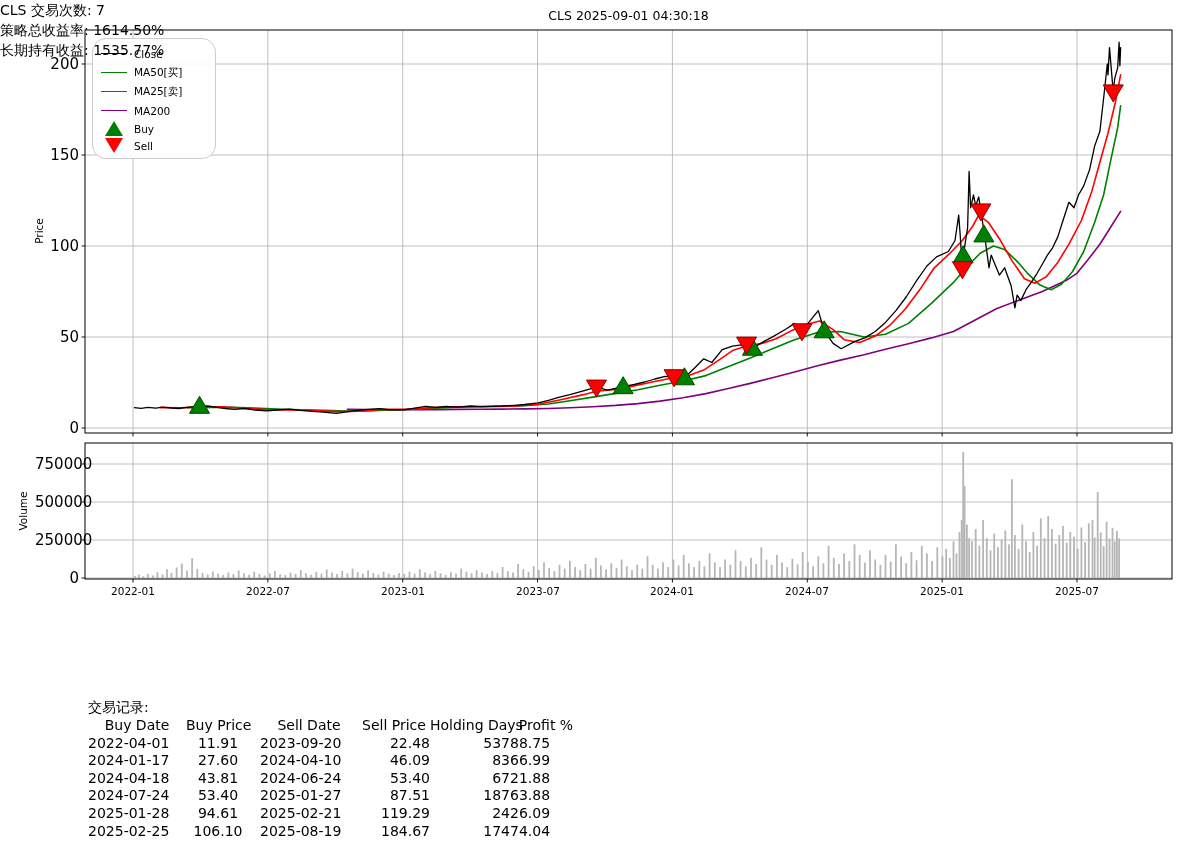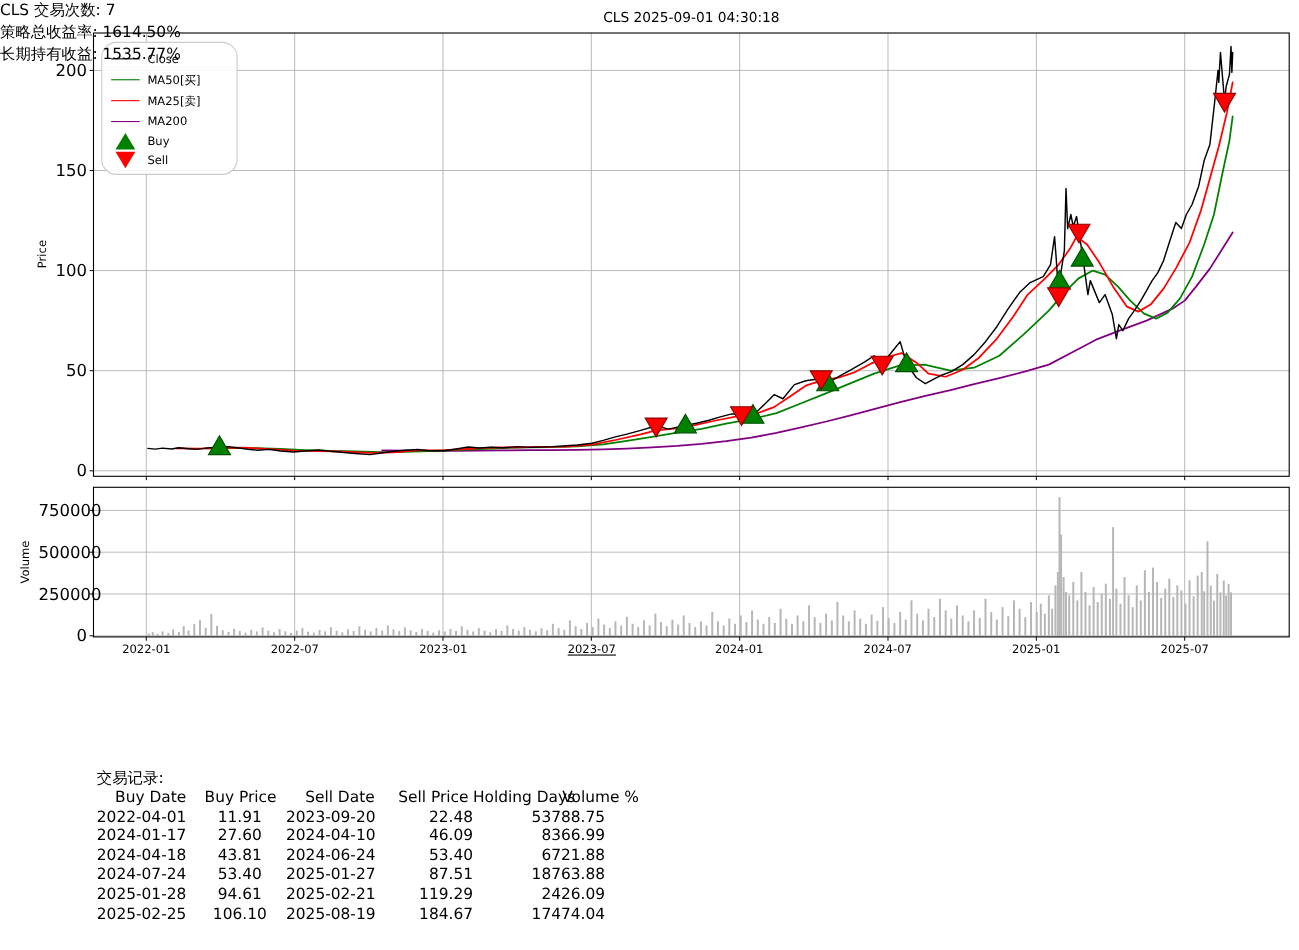--- a/index.html
+++ b/index.html
@@ -383,36 +383,36 @@
       <div class="abs ytick" style="left:35px;top:239px;">100</div>
       <div class="abs ytick" style="left:35px;top:148px;">150</div>
       <div class="abs ytick" style="left:35px;top:57px;">200</div>
       <div class="abs ytick" style="left:35px;top:571px;">0</div>
       <div class="abs ytick" style="left:35px;top:533px;">250000</div>
       <div class="abs ytick" style="left:35px;top:495px;">500000</div>
       <div class="abs ytick" style="left:35px;top:457px;">750000</div>
       <div class="abs xtick" style="left:103px;top:584px;">2022-01</div>
       <div class="abs xtick" style="left:238px;top:584px;">2022-07</div>
       <div class="abs xtick" style="left:373px;top:584px;">2023-01</div>
-      <div class="abs xtick" style="left:508px;top:584px;text-decoration:underline;">2023-07</div>
+      <div class="abs xtick" style="left:508px;top:584px;">2023-07</div>
       <div class="abs xtick" style="left:642px;top:584px;">2024-01</div>
       <div class="abs xtick" style="left:777px;top:584px;">2024-07</div>
       <div class="abs xtick" style="left:912px;top:584px;">2025-01</div>
       <div class="abs xtick" style="left:1047px;top:584px;">2025-07</div>
     </div>
 
   <div id="stats">
     <div class="abs" style="left:0;top:0;">CLS 交易次数: 7</div>
     <div class="abs" style="left:0;top:20px;">策略总收益率: 1614.50%</div>
     <div class="abs" style="left:0;top:40px;">长期持有收益: 1535.77%</div>
   </div>
 
   <div id="trades-title" class="abs">交易记录:</div>
   <div id="trade-table" class="abs">
-      <div class="trow thead"><span class="tc c1">Buy Date</span><span class="tc c2">Buy Price</span><span class="tc c3">Sell Date</span><span class="tc c4">Sell Price</span><span class="tc c5">Holding Days</span><span class="tc c6">Volume %</span></div>
+      <div class="trow thead"><span class="tc c1">Buy Date</span><span class="tc c2">Buy Price</span><span class="tc c3">Sell Date</span><span class="tc c4">Sell Price</span><span class="tc c5">Holding Days</span><span class="tc c6">Profit %</span></div>
       <div class="trow"><span class="tc c1">2022-04-01</span><span class="tc c2">11.91</span><span class="tc c3">2023-09-20</span><span class="tc c4">22.48</span><span class="tc c5">537</span><span class="tc c6">88.75</span></div>
       <div class="trow"><span class="tc c1">2024-01-17</span><span class="tc c2">27.60</span><span class="tc c3">2024-04-10</span><span class="tc c4">46.09</span><span class="tc c5">83</span><span class="tc c6">66.99</span></div>
       <div class="trow"><span class="tc c1">2024-04-18</span><span class="tc c2">43.81</span><span class="tc c3">2024-06-24</span><span class="tc c4">53.40</span><span class="tc c5">67</span><span class="tc c6">21.88</span></div>
       <div class="trow"><span class="tc c1">2024-07-24</span><span class="tc c2">53.40</span><span class="tc c3">2025-01-27</span><span class="tc c4">87.51</span><span class="tc c5">187</span><span class="tc c6">63.88</span></div>
       <div class="trow"><span class="tc c1">2025-01-28</span><span class="tc c2">94.61</span><span class="tc c3">2025-02-21</span><span class="tc c4">119.29</span><span class="tc c5">24</span><span class="tc c6">26.09</span></div>
       <div class="trow"><span class="tc c1">2025-02-25</span><span class="tc c2">106.10</span><span class="tc c3">2025-08-19</span><span class="tc c4">184.67</span><span class="tc c5">174</span><span class="tc c6">74.04</span></div>
     </div>
 </div>
 
 </body></html>

